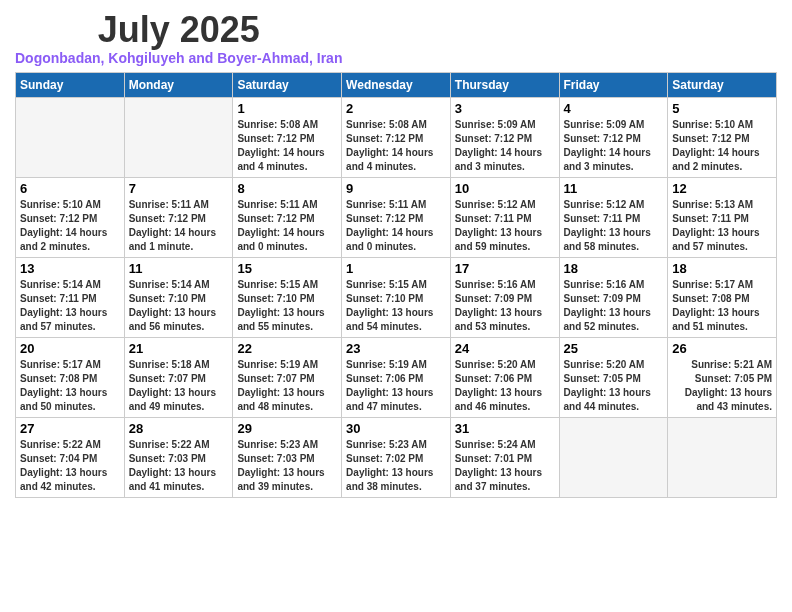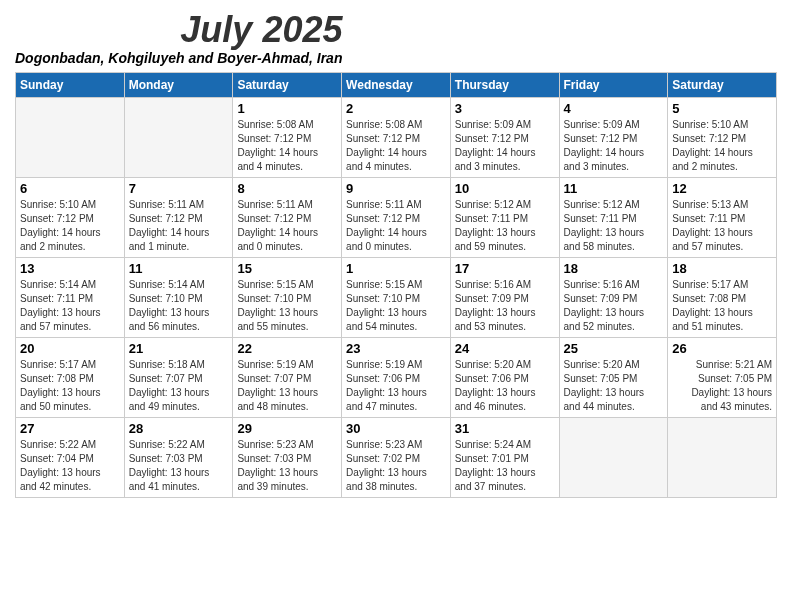--- a/index.html
+++ b/index.html
@@ -28,32 +28,31 @@
       line-height: 1.2;
     }
     .logo-text span {
       color: #1a6ab1;
     }
     .logo-icon {
       width: 28px;
       height: 28px;
     }
     .title-area {
-      text-align: right;
-      font-style: italic;
+      text-align: center;
     }
     .month-title {
       font-size: 36px;
       font-weight: bold;
       color: #333;
       line-height: 1.1;
     }
     .subtitle {
       font-size: 14px;
-      color: #000000;
+      color: #8b5cf6;
       font-weight: bold;
     }
     .calendar {
       width: 100%;
       border-collapse: collapse;
       font-size: 10.5px;
     }
     .calendar th {
       background-color: #1a6ab1;
       color: #ffffff;
@@ -76,20 +75,21 @@
     .day-num {
       font-size: 13px;
       font-weight: bold;
       margin-bottom: 2px;
       color: #000;
     }
     .day-info {
       color: #333;
       font-size: 10px;
       line-height: 1.4;
+      font-weight: bold;
     }
   </style>
 </head>
 <body>
 
 <div class="header-area">
   <div class="title-area">
     <div class="month-title">July 2025</div>
     <div class="subtitle">Dogonbadan, Kohgiluyeh and Boyer-Ahmad, Iran</div>
   </div>

